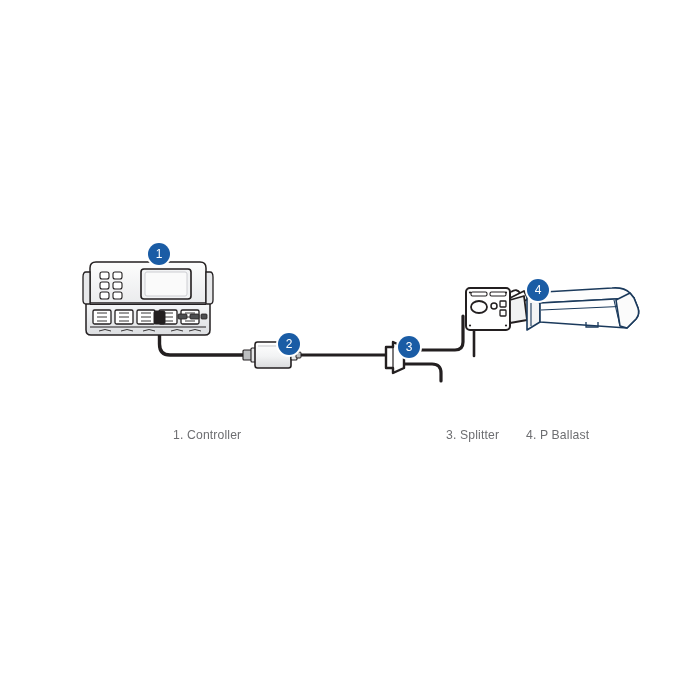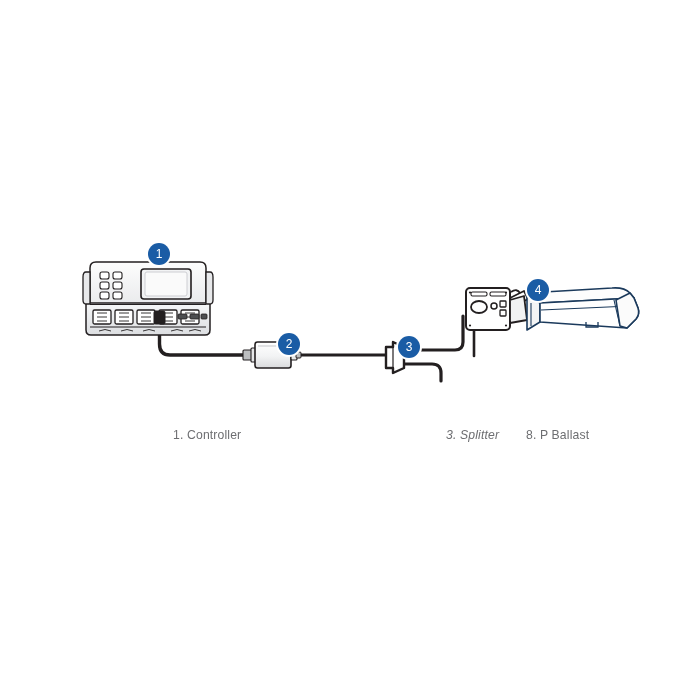--- a/index.html
+++ b/index.html
@@ -44,21 +44,21 @@
   .legend-item {
     position: absolute;
     white-space: nowrap;
     font-size: 12.2px;
     line-height: 22px;
     color: #6d6e71;
     letter-spacing: 0.15px;
   }
   .legend-item.lg1 { left: 165px; }
   .legend-item.lg2 { left: 256px; color: #3c3c3c; font-size: 12.2px; letter-spacing: 0.05px; }
-  .legend-item.lg3 { left: 438px; font-style: italic; }
+  .legend-item.lg3 { left: 438px; }
   .legend-item.lg4 { left: 518px; }
 
   
   .badge {
     position: absolute;
     width: 22px;
     height: 22px;
     border-radius: 50%;
     background: #1a5ca5;
     color: #ffffff;
@@ -238,16 +238,16 @@
   </svg>
 
   <div class="badge b1">1</div>
   <div class="badge b2">2</div>
   <div class="badge b3">3</div>
   <div class="badge b4">4</div>
 
   <div class="legend-row">
     <span class="legend-item lg1">1. Controller</span>
     <span class="legend-item lg3">3. Splitter</span>
-    <span class="legend-item lg4">8. P Ballast</span>
+    <span class="legend-item lg4">4. P Ballast</span>
   </div>
 
 </div>
 
 </body></html>

